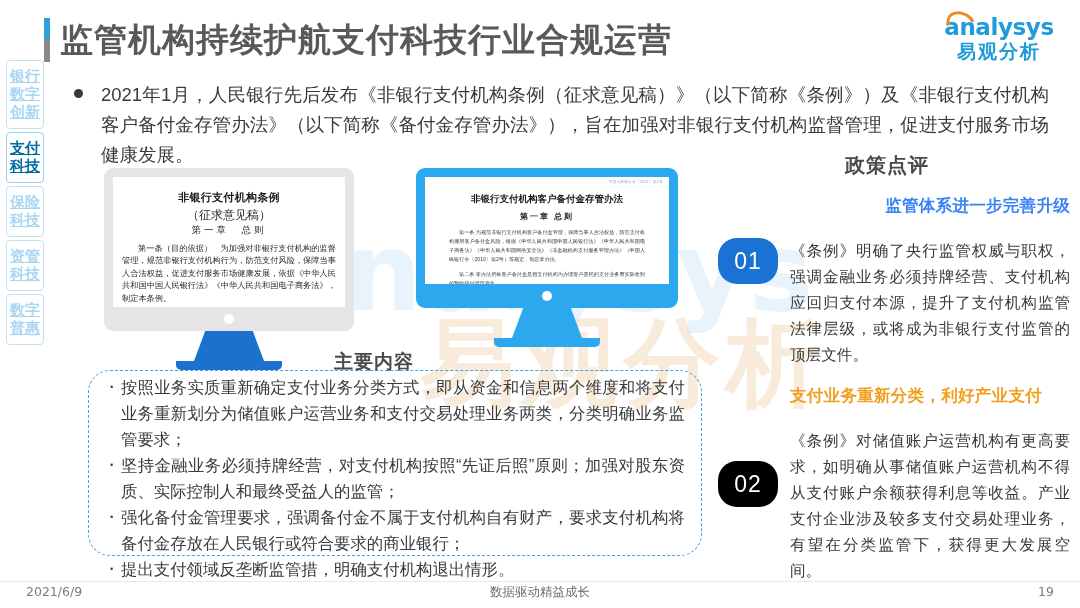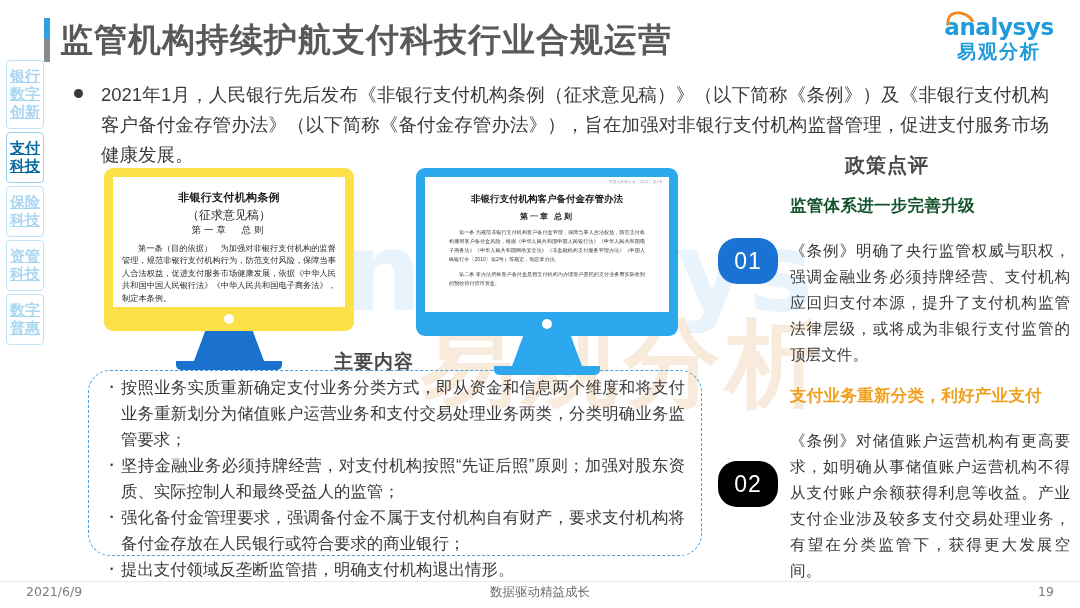--- a/index.html
+++ b/index.html
@@ -89,30 +89,30 @@
   }
   .mon-dot{
     position:absolute;left:50%;bottom:7px;width:10px;height:10px;
     margin-left:-5px;border-radius:50%;background:#ffffff;
   }
   .mon-neck{width:56px;height:30px;margin:0 auto;}
   .mon-foot{width:106px;height:9px;margin:0 auto;border-radius:0 0 5px 5px;}
 
   
   #monitor-1{left:104px;top:168px;width:250px;}
-  #monitor-1 .mon-body{background:#fde047;}
+  #monitor-1 .mon-body{background:#e5e5e5;}
   #monitor-1 .mon-screen{height:130px;padding:8px 9px;}
   #monitor-1 .mon-neck{background:#1b71ce;
     clip-path:polygon(16% 0,84% 0,100% 100%,0 100%);width:70px;}
   #monitor-1 .mon-foot{background:#1b71ce;}
 
   
   #monitor-2{left:416px;top:168px;width:262px;}
   #monitor-2 .mon-body{background:#2ba8ee;}
-  #monitor-2 .mon-screen{height:135px;padding:6px 24px;}
+  #monitor-2 .mon-screen{height:107px;padding:6px 24px;}
   #monitor-2 .mon-neck{background:#2ba8ee;
     clip-path:polygon(16% 0,84% 0,100% 100%,0 100%);width:70px;}
   #monitor-2 .mon-foot{background:#2ba8ee;}
 
   .doc-title{
     text-align:center;font-size:11px;font-weight:700;color:#1a1a1a;
     margin:5px 0 2px 0;letter-spacing:.3px;
   }
   .doc-sub{text-align:center;font-size:12px;color:#2a2a2a;}
   .doc-chapter{text-align:center;font-size:9.5px;color:#1f1f1f;margin-bottom:6px;letter-spacing:3px;}
@@ -162,21 +162,21 @@
     position:absolute;left:845px;top:152px;z-index:3;
     font-size:20px;font-weight:700;color:#4a4a4a;letter-spacing:1px;
   }
   .cmt{position:absolute;left:790px;width:280px;z-index:3;}
   #comment-1{top:192px;}
   #comment-2{top:382px;}
   .cmt-head{
     font-size:16.5px;font-weight:700;line-height:26px;margin-bottom:2px;
     letter-spacing:.3px;
   }
-  #comment-1 .cmt-head{color:#14532d;text-align:left;}
+  #comment-1 .cmt-head{color:#3b82f6;text-align:right;}
   #comment-2 .cmt-head{color:#f0a01e;text-align:left;}
   .cmt-body{font-size:15.6px;line-height:26px;color:#3a3a3a;text-align:justify;margin-top:20px;}
 
   
   .footer-rule{
     position:absolute;left:0;bottom:26px;width:1080px;height:1px;background:#eaeaea;z-index:2;
   }
   .footer{
     position:absolute;bottom:4px;width:1080px;height:20px;z-index:3;
     font-size:12.5px;color:#7c7c7c;font-family:"DejaVu Sans",sans-serif;margin-top:7px;

